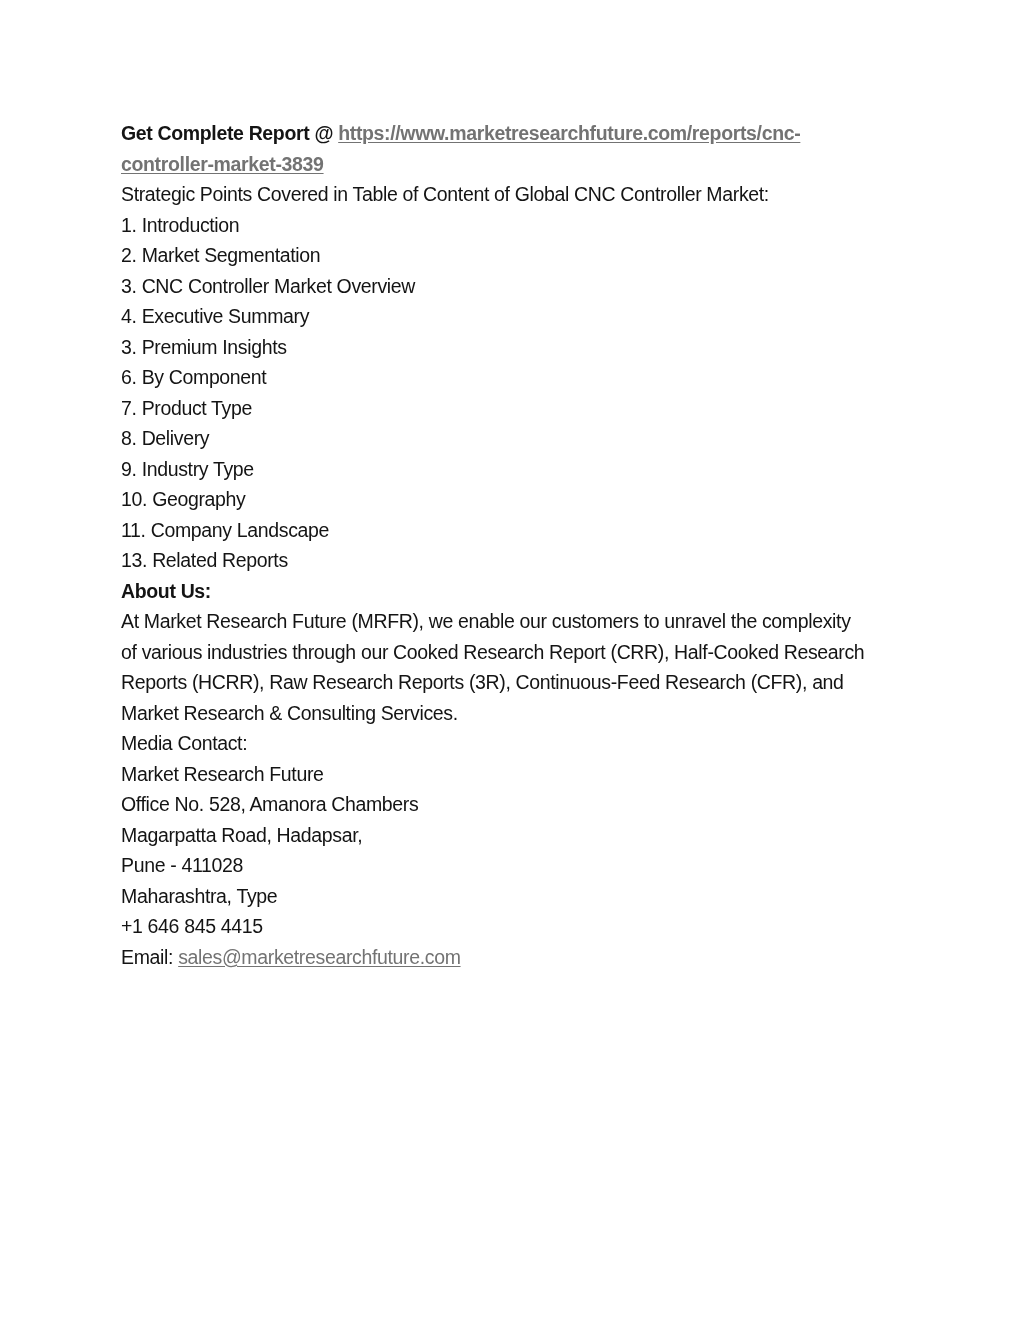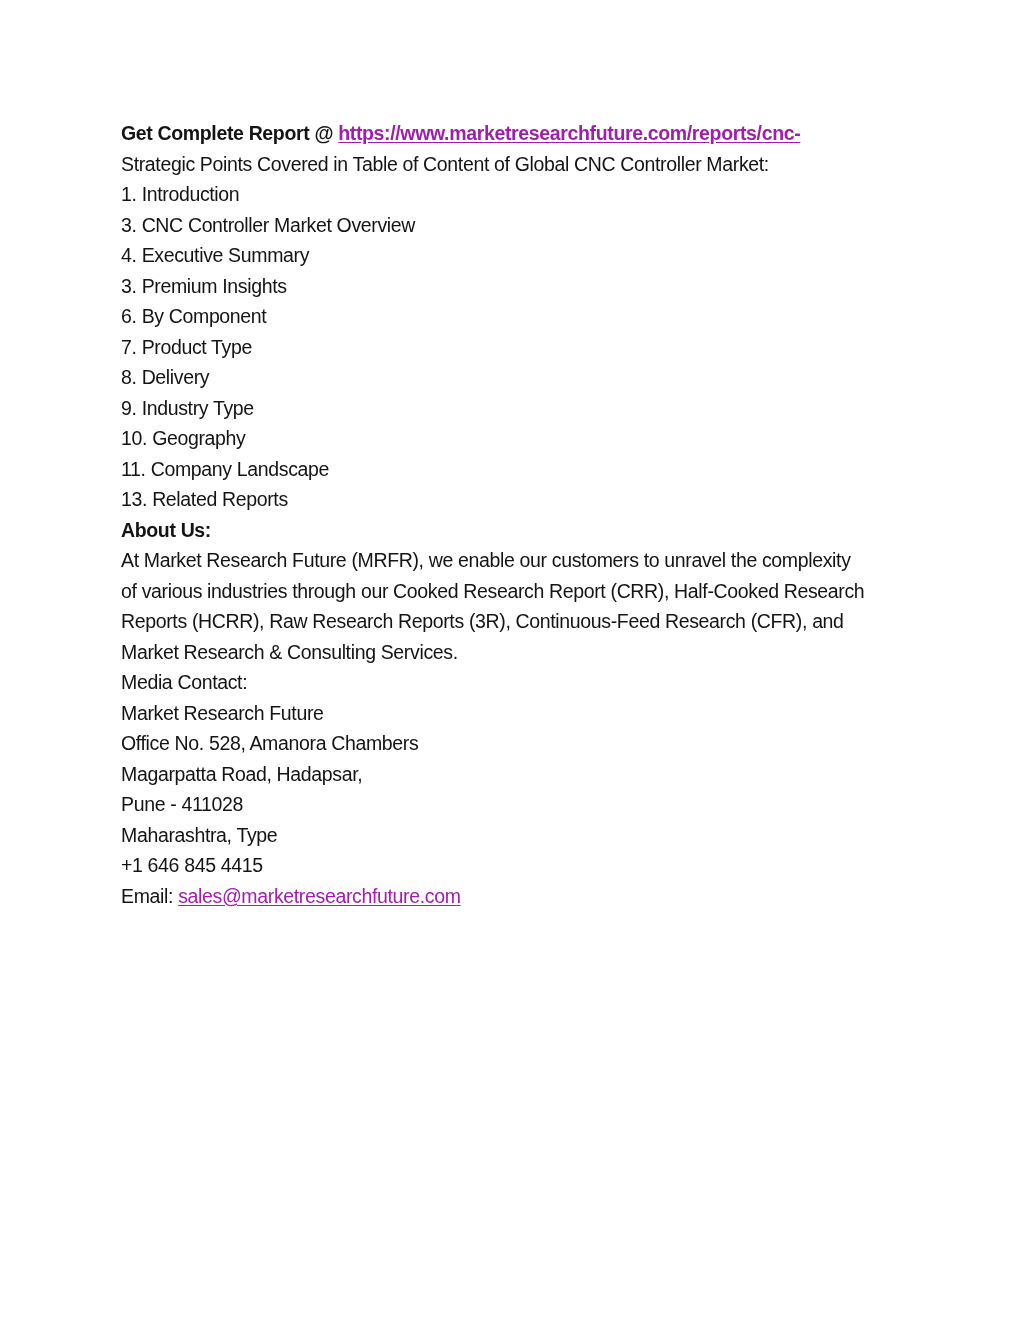--- a/index.html
+++ b/index.html
@@ -23,37 +23,41 @@
   }
   .line {
     font-size: 19.5px;
     line-height: 30.5px;
     height: 30.5px;
     white-space: nowrap;
     letter-spacing: -0.35px;
   }
   .bold { font-weight: bold; }
   a.link {
-    color: #a21caf;
+    color: #737373;
     text-decoration: underline;
     text-underline-offset: 2px;
   }
 </style>
 </head>
 <body>
 
 <div class="page">
   <div class="line bold">
     <span>Get Complete Report @</span>
     <a class="link">https://www.marketresearchfuture.com/reports/cnc-</a>
   </div>
+  <div class="line bold">
+    <a class="link">controller-market-3839</a>
+  </div>
 
   <div class="line">Strategic Points Covered in Table of Content of Global CNC Controller Market:</div>
   <div>
     <div class="line">1. Introduction</div>
+    <div class="line">2. Market Segmentation</div>
     <div class="line">3. CNC Controller Market Overview</div>
     <div class="line">4. Executive Summary</div>
     <div class="line">3. Premium Insights</div>
     <div class="line">6. By Component</div>
     <div class="line">7. Product Type</div>
     <div class="line">8. Delivery</div>
     <div class="line">9. Industry Type</div>
     <div class="line">10. Geography</div>
     <div class="line">11. Company Landscape</div>
     <div class="line">13. Related Reports</div>

